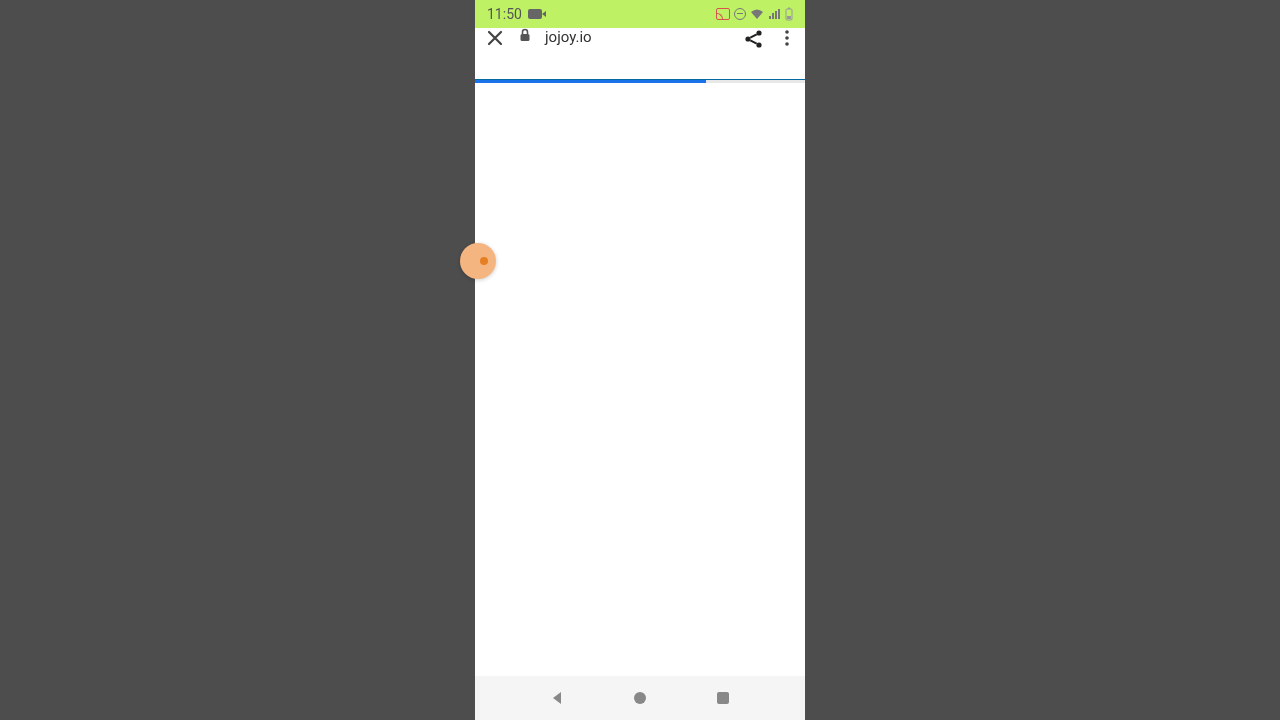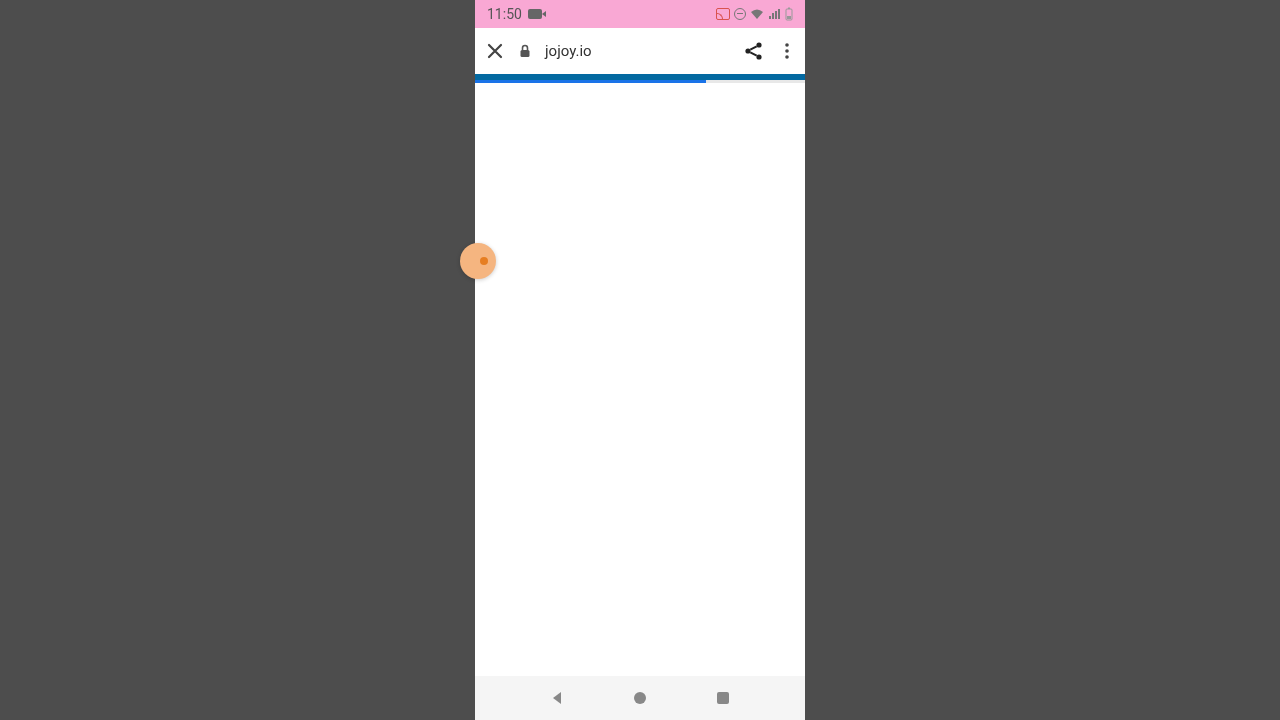--- a/index.html
+++ b/index.html
@@ -15,21 +15,21 @@
       left: 475px;
       top: 0;
       width: 330px;
       height: 720px;
       background: #ffffff;
       display: flex;
       flex-direction: column;
     }
     .status-bar {
       height: 28px;
-      background: #f9a8d4;
+      background: #bef264;
       display: flex;
       align-items: center;
       padding: 0 12px;
       justify-content: space-between;
     }
     .status-left {
       display: flex;
       align-items: center;
       gap: 6px;
     }
@@ -86,24 +86,24 @@
       position:absolute;
       top:4px; left:2px;
       width:6px; height:1.3px;
       background:#777;
     }
     .wifi-icon svg, .signal-icon svg, .battery-icon svg { display:block; }
     .browser-bar {
       height: 52px;
       background: #ffffff;
       display: flex;
-      align-items: center;
+      align-items: flex-start;
       padding: 0 10px;
       gap: 14px;
-      border-bottom: 6px solid #0369a1;
+      border-bottom: 1px solid #0369a1;
     }
     .browser-bar .spacer { flex: 1; }
     .close-icon svg, .lock-icon svg, .share-icon svg, .menu-icon svg { display:block; }
     .url-text {
       font-size: 15px;
       color: #333;
     }
     .progress-bar {
       height: 3px;
       background: #e8e8e8;

